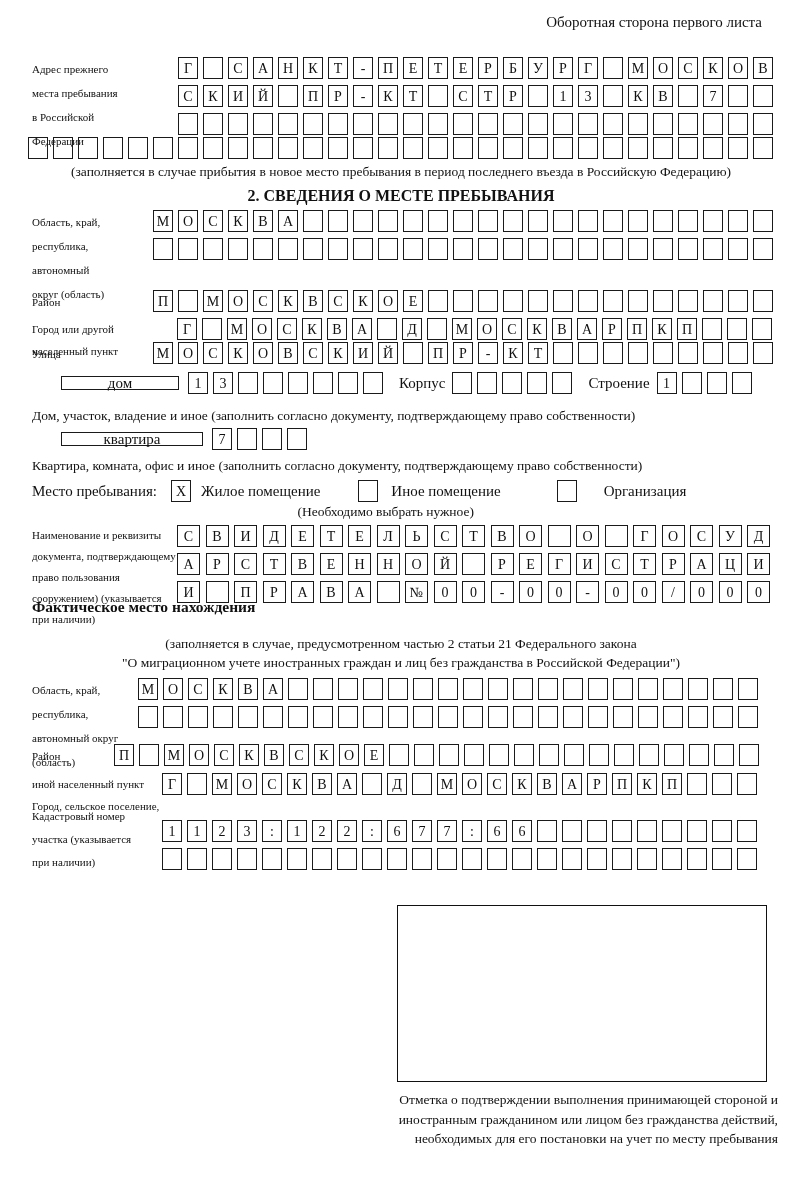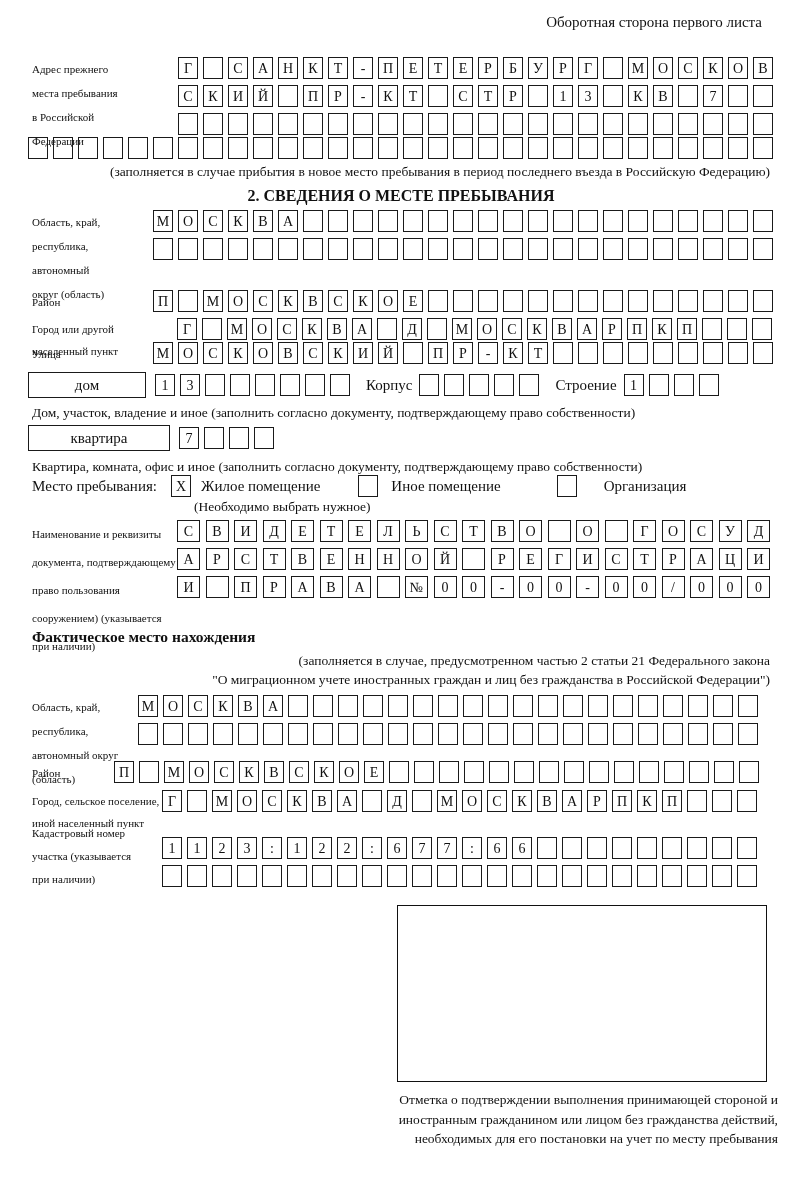--- a/index.html
+++ b/index.html
@@ -4,39 +4,39 @@
 <style>
   html,body{margin:0;padding:0;background:#fff;}
   .page{
     width:800px;height:1180px;box-sizing:border-box;position:relative;
     padding:14px 30px 4px 32px;background:#fff;color:#111;
     font-family:"Liberation Serif","DejaVu Serif",serif;overflow:hidden;
   }
   .top-note{text-align:right;font-size:15px;padding-right:8px;margin-bottom:26px;}
   .field{display:flex;align-items:flex-start;}
   .flabel{flex:none;font-size:11px;line-height:24px;}
-  .flabel.tight{line-height:28px;}
+  .flabel.tight{line-height:21px;}
   .rows{flex:none;}
   .cellrow{display:flex;gap:5px;margin-bottom:6px;}
   .cellrow.wgap{gap:5.5px;}
   .cell{
     flex:none;width:20px;height:22px;border:1.6px solid #1a1a1a;box-sizing:border-box;
     display:flex;align-items:center;justify-content:center;
     font-size:14px;line-height:1;padding-top:1px;
   }
   .cell.wide{width:23px;}
   .inline-row{display:flex;align-items:center;}
   .inline-row .cellrow{margin-bottom:0;}
   .inl-label{font-size:15px;white-space:nowrap;}
   .fbox{
-    flex:none;height:26px;border:1.6px solid #1a1a1a;box-sizing:border-box;
-    display:flex;align-items:center;justify-content:center;font-size:15px;
+    flex:none;height:14px;border:1.6px solid #1a1a1a;box-sizing:border-box;
+    display:flex;align-items:center;justify-content:center;font-size:15px;margin-left:33px;
   }
   .caption{font-size:13.5px;}
-  .center{text-align:right;}
+  .center{text-align:center;}
   .sec-title{font-weight:bold;font-size:16px;text-align:center;}
   .sub-title{font-weight:bold;font-size:15.5px;text-align:left;}
   .stamp-box{position:absolute;left:397px;top:905px;width:370px;height:177px;border:1.8px solid #111;box-sizing:border-box;}
   .stamp-caption{position:absolute;left:388px;top:1090px;width:390px;text-align:right;font-size:13.5px;line-height:1.45;}
 </style>
 </head>
 <body>
 
 <div class="page">
 
@@ -347,43 +347,43 @@
         <div class="cell"></div>
       </div>
     <div class="inl-label" style="margin:0 7px 0 16px">Строение</div>
     <div class="cellrow">
         <div class="cell">1</div>
         <div class="cell"></div>
         <div class="cell"></div>
         <div class="cell"></div>
       </div>
   </div>
-  <div class="caption" style="margin-top:7px">Дом, участок, владение и иное (заполнить согласно документу, подтверждающему право собственности)</div>
+  <div class="caption" style="margin-top:14px">Дом, участок, владение и иное (заполнить согласно документу, подтверждающему право собственности)</div>
 
   <div class="inline-row" style="margin:4px 0 0 -4px">
     <div class="fbox" style="width:142px">квартира</div>
     <div class="cellrow" style="margin-left:9px">
         <div class="cell">7</div>
         <div class="cell"></div>
         <div class="cell"></div>
         <div class="cell"></div>
       </div>
   </div>
   <div class="caption" style="margin-top:8px">Квартира, комната, офис и иное (заполнить согласно документу, подтверждающему право собственности)</div>
 
-  <div class="inline-row" style="">
+  <div class="inline-row" style="margin-top:6px">
     <div class="inl-label">Место пребывания:</div>
     <div class="cell" style="margin-left:14px">X</div>
     <div class="inl-label" style="margin-left:10px">Жилое помещение</div>
     <div class="cell" style="margin-left:38px"></div>
     <div class="inl-label" style="margin-left:13px">Иное помещение</div>
     <div class="cell" style="margin-left:56px"></div>
     <div class="inl-label" style="margin-left:27px">Организация</div>
   </div>
-  <div class="caption" style="margin:2px 0 0 162px;width:280px;text-align:left">(Необходимо выбрать нужное)</div>
+  <div class="caption" style="margin:2px 0 0 162px;width:280px;text-align:right">(Необходимо выбрать нужное)</div>
 
   <div class="field" style="margin-top:5px">
     <div class="flabel tight" style="width:145px">
       <div>Наименование и реквизиты</div>
       <div>документа, подтверждающему</div>
       <div>право пользования</div>
       <div>сооружением) (указывается</div>
       <div>при наличии)</div>
     </div>
     <div class="rows">
@@ -453,21 +453,21 @@
           <div class="cell wide">0</div>
           <div class="cell wide">/</div>
           <div class="cell wide">0</div>
           <div class="cell wide">0</div>
           <div class="cell wide">0</div>
         </div>
     </div>
   </div>
 
   <div class="sub-title" style="margin-top:-32px">Фактическое место нахождения</div>
-  <div class="caption center" style="margin-top:7px">(заполняется в случае, предусмотренном частью 2 статьи 21 Федерального закона</div>
+  <div class="caption center" style="margin-top:20px">(заполняется в случае, предусмотренном частью 2 статьи 21 Федерального закона</div>
   <div class="caption center" style="margin-top:3px">"О миграционном учете иностранных граждан и лиц без гражданства в Российской Федерации")</div>
 
   <div class="field" style="margin-top:7px">
     <div class="flabel" style="width:106px">
       <div>Область, край,</div>
       <div>республика,</div>
       <div>автономный округ</div>
       <div>(область)</div>
     </div>
     <div class="rows">
@@ -555,22 +555,22 @@
         <div class="cell"></div>
         <div class="cell"></div>
         <div class="cell"></div>
         <div class="cell"></div>
         <div class="cell"></div>
       </div>
   </div>
 
   <div class="field" style="margin-top:1px">
     <div class="flabel" style="width:130px;line-height:22px">
+      <div>иной населенный пункт</div>
       <div>Город, сельское поселение,</div>
-      <div>иной населенный пункт</div>
     </div>
     <div class="cellrow">
         <div class="cell">Г</div>
         <div class="cell"></div>
         <div class="cell">М</div>
         <div class="cell">О</div>
         <div class="cell">С</div>
         <div class="cell">К</div>
         <div class="cell">В</div>
         <div class="cell">А</div>

